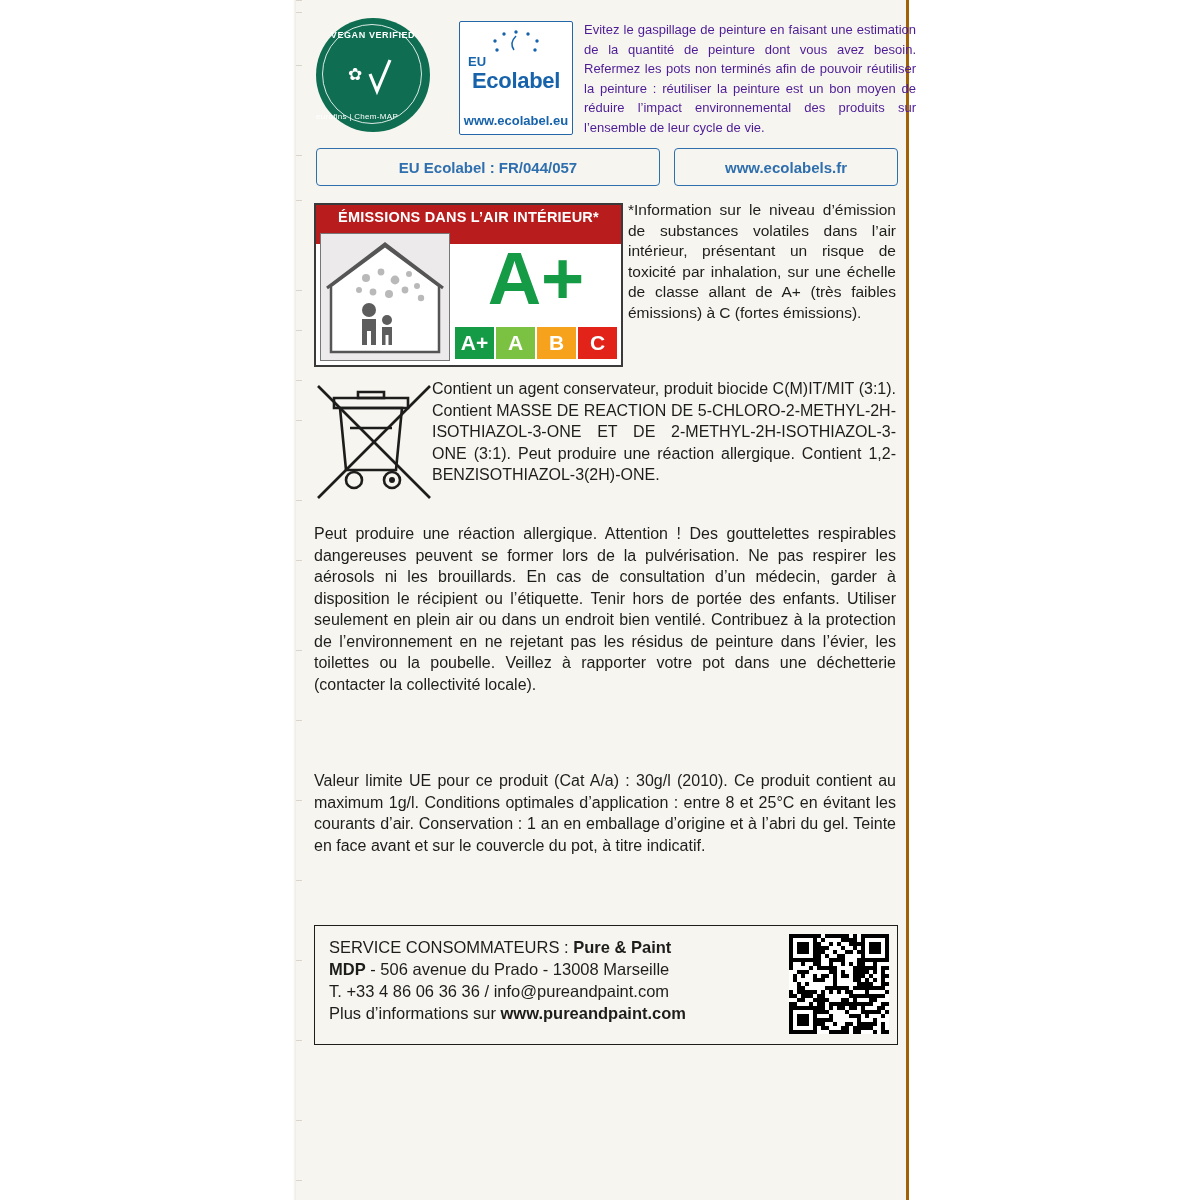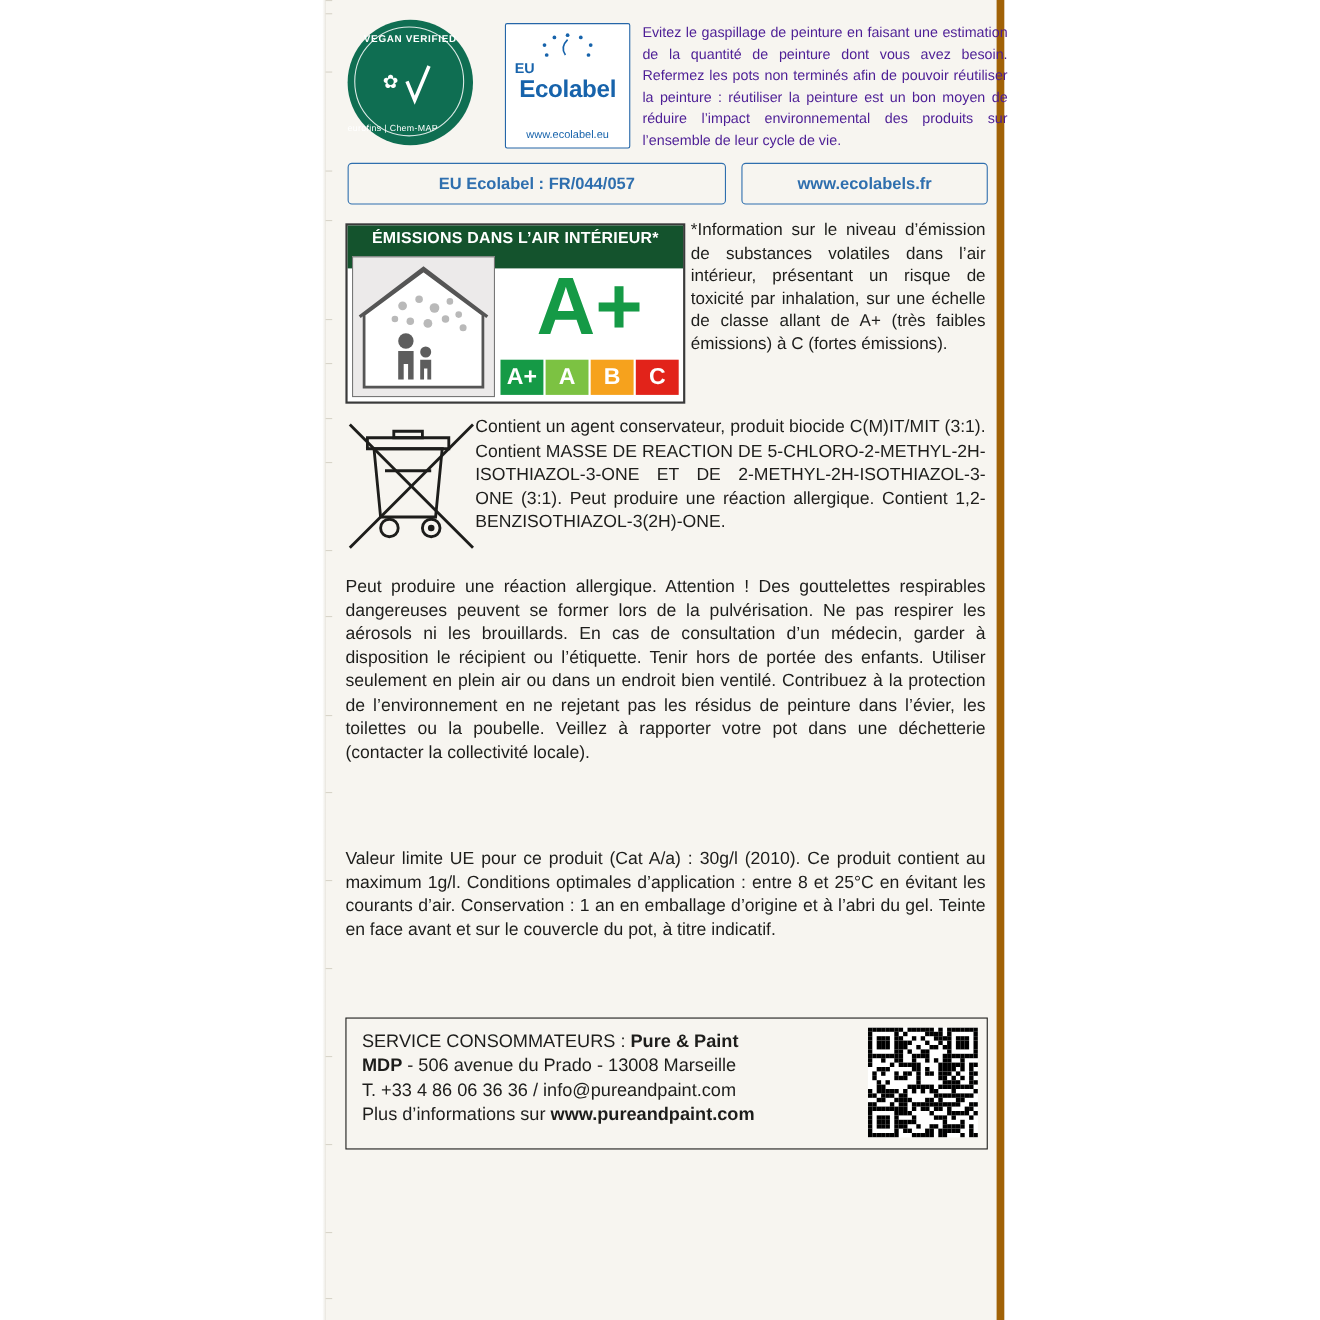--- a/index.html
+++ b/index.html
@@ -5,21 +5,21 @@
   html,body{margin:0;padding:0;}
   body{
     width:1200px;height:1200px;
     background:#ffffff;
     font-family:"Liberation Sans", sans-serif;
     overflow:hidden;
   }
   .page{
     position:absolute;left:295px;top:0;width:610px;height:1200px;
     background:#f7f5f0;
-    border-left:1px solid #e2ded4;border-right:7px solid #a16207;
+    border-left:1px solid #e2ded4;border-right:3px solid #a16207;
   }
   .page:before{
     content:"";position:absolute;left:-3px;top:0;width:3px;height:1200px;
     background:linear-gradient(to right,#ffffff,#eceae4);
   }
   .tickcol{
     position:absolute;left:0px;top:0;width:6px;height:1200px;
   }
   .tick{position:absolute;left:0;width:6px;height:1px;background:#d8d4c9;}
 
@@ -52,21 +52,21 @@
     background:#ffffff;border:1px solid #2566a8;border-radius:2px;
     text-align:center;color:#1763ab;
   }
   .ecolabel .stars{position:absolute;left:0;top:6px;width:112px;height:26px;}
   .ecolabel .eu{position:absolute;left:8px;top:32px;font-size:13px;font-weight:bold;}
   .ecolabel .name{
     position:absolute;left:0;top:46px;width:112px;
     font-size:22px;font-weight:bold;letter-spacing:-.3px;
   }
   .ecolabel .url{
-    position:absolute;left:0;bottom:6px;width:112px;font-size:10px;font-weight:normal;
+    position:absolute;left:0;bottom:6px;width:112px;font-size:13px;font-weight:bold;
   }
   .bluetext{
     position:absolute;left:268px;top:2px;width:332px;
     color:#4c1d95;font-size:13px;line-height:19.5px;text-align:justify;
   }
 
   
   .bluebox{
     position:absolute;height:36px;border:1.5px solid #2f6fae;border-radius:4px;
     color:#2f6fae;font-size:15px;font-weight:bold;
@@ -74,21 +74,21 @@
   }
   #bb1{left:20px;top:148px;width:342px;}
   #bb2{left:378px;top:148px;width:222px;}
 
   
   .emis{
     position:absolute;left:18px;top:203px;width:305px;height:160px;
     border:2px solid #3a3a3a;background:#fff;
   }
   .emis .hdr{
-    position:absolute;left:0;top:0;width:305px;height:39px;background:#14532d;
+    position:absolute;left:0;top:0;width:305px;height:39px;background:#b91c1c;
     color:#fff;font-size:14.5px;font-weight:bold;text-align:center;line-height:24px;
     letter-spacing:.2px;
   }
   .emis .house{position:absolute;left:4px;top:28px;width:128px;height:126px;border:1.5px solid #777;background:#eceaea;}
   .emis .aplus{
     position:absolute;left:140px;top:30px;width:160px;height:88px;
     color:#159a46;font-size:74px;font-weight:bold;text-align:center;line-height:88px;
   }
   .scale{position:absolute;left:139px;top:122px;width:162px;height:32px;display:flex;}
   .scale div{

